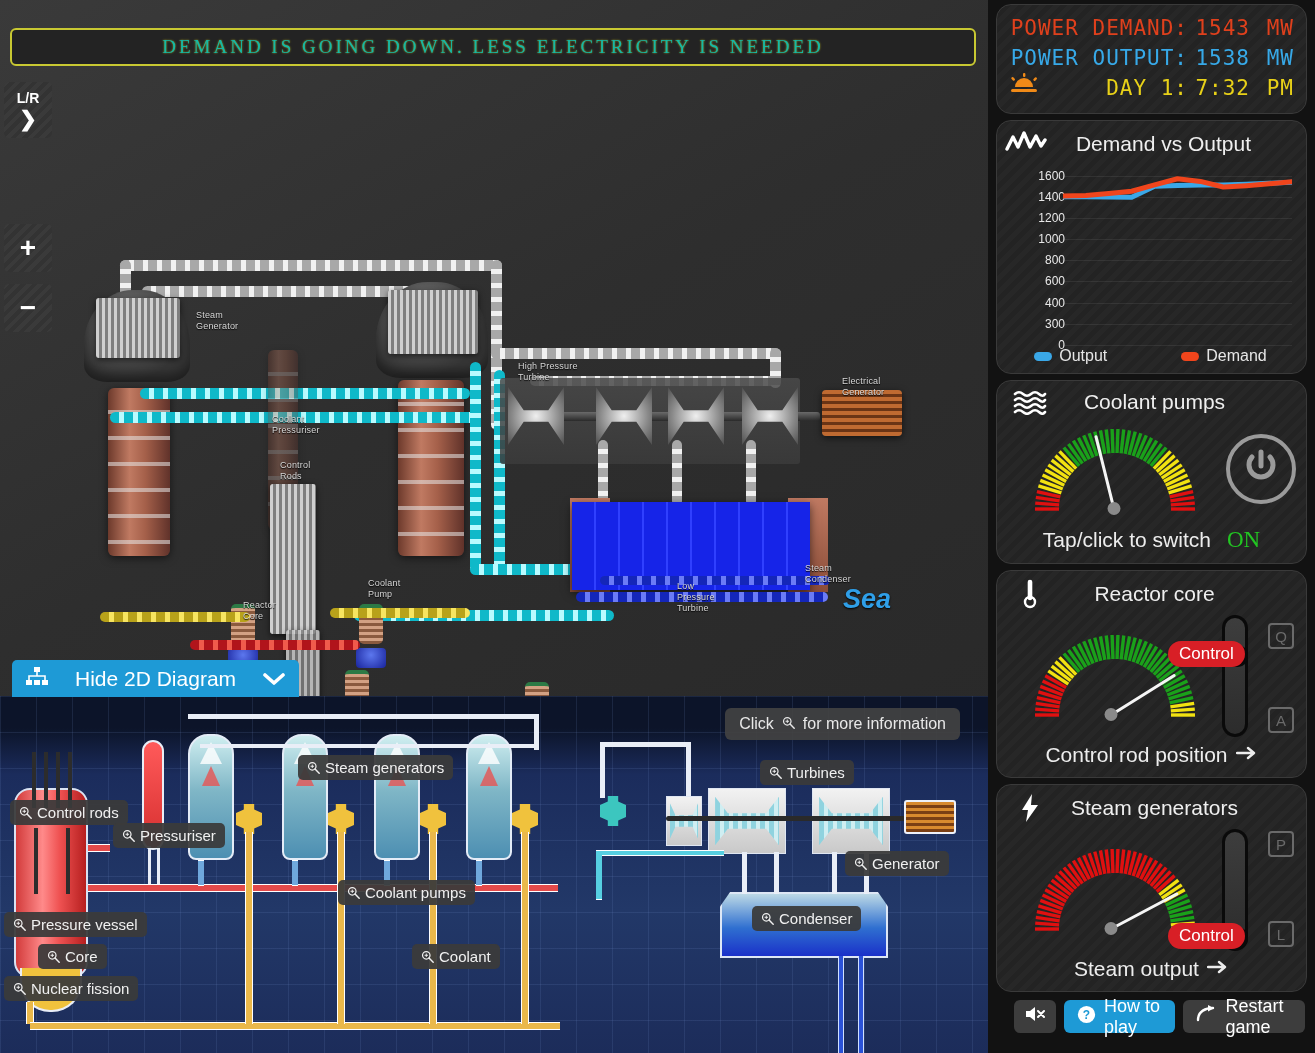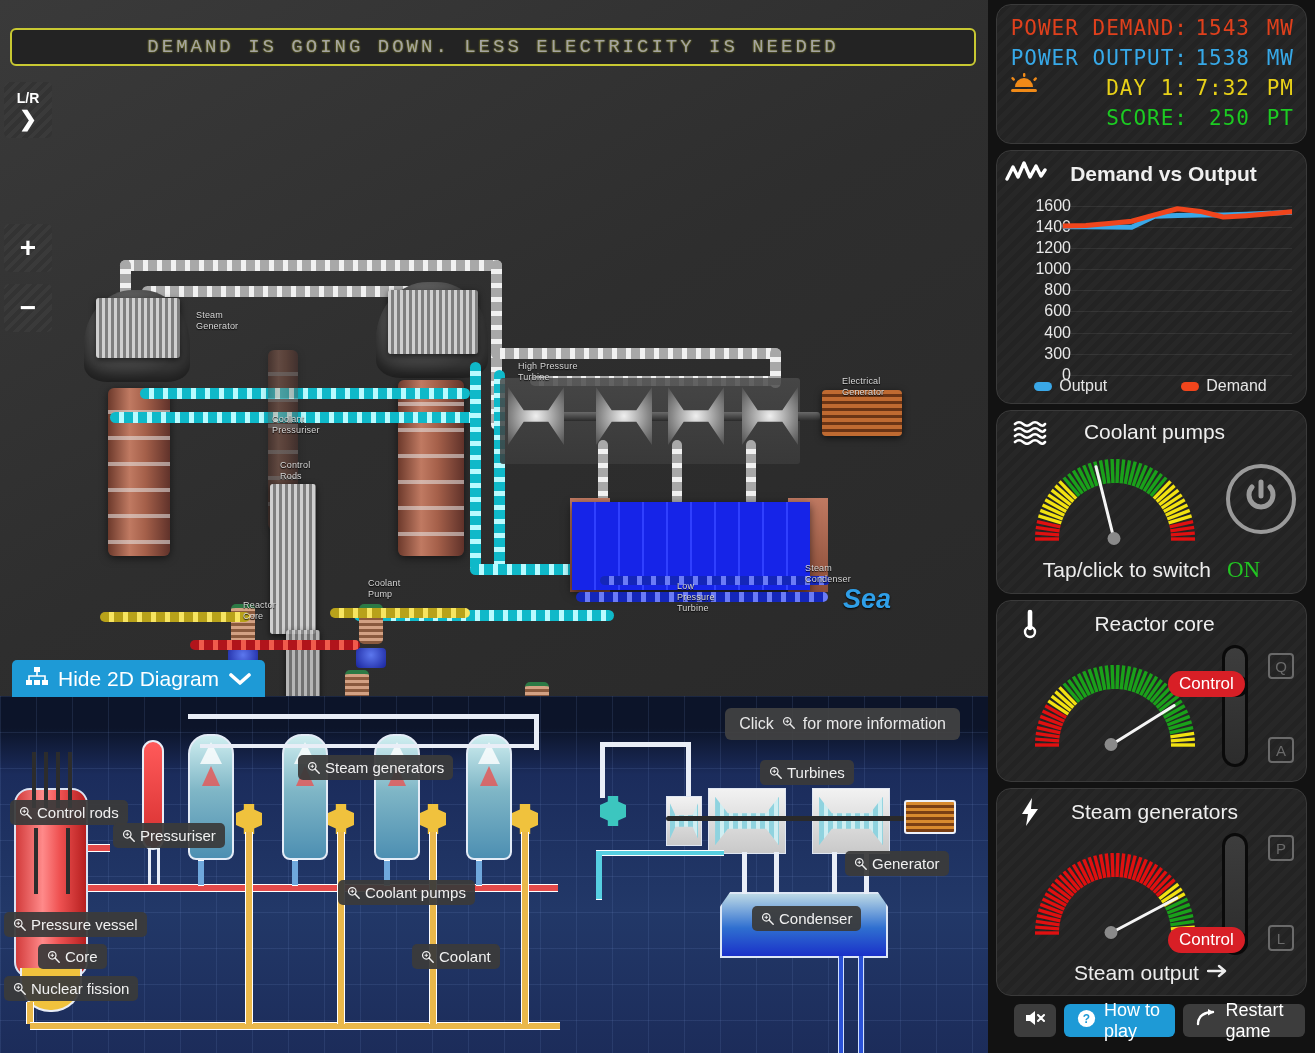--- a/index.html
+++ b/index.html
@@ -22,22 +22,22 @@
   
   .banner {
     position: absolute; left: 10px; top: 28px;
     width: 966px; height: 38px;
     border: 2px solid #c8c832;
     border-radius: 6px;
     background: #232323;
     display: flex; align-items: center; justify-content: center;
   }
   .banner-text {
-    font-family: Liberation Mono, monospace;
-    font-size: 19px; letter-spacing: 3px; color: #a3a3a3;
+    font-family: Liberation Serif, serif;
+    font-size: 19px; letter-spacing: 3px; color: #14b8a6;
     text-shadow: 0 0 2px #a8a820;
     white-space: nowrap;
   }
 
   
   .lr-btn {
     position: absolute; left: 4px; top: 82px;
     width: 48px; height: 56px;
     background: repeating-linear-gradient(135deg,#3a3a3a 0 4px,#333 4px 8px);
     border-radius: 5px;
@@ -138,21 +138,21 @@
   .pumpu .base {
     position:absolute; left:0; bottom:0; width:30px; height:20px; border-radius: 4px;
     background: radial-gradient(circle at 50% 35%,#5c77ee,#18239c);
   }
 
   
   .hide2d {
     position: absolute; left: 12px; top: 660px; z-index: 30;
     height: 37px; padding: 0 14px;
     background: #1e9ad6; border-radius: 5px 5px 0 0;
-    display: flex; align-items: center; gap: 10px;
+    display: flex; align-items: center; gap: 27px;
     color: #fff; font-size: 21px; cursor: pointer;
   }
   .hide2d .glyph { font-size: 17px; }
 
   
   .view2d {
     position: absolute; left: 0; top: 696px; width: 988px; height: 357px;
     background:
       linear-gradient(0deg,rgba(18,34,74,0) 0%,rgba(18,34,74,0) 100%),
       repeating-linear-gradient(90deg,rgba(120,150,210,.14) 0 1px,transparent 1px 36px),
@@ -260,26 +260,26 @@
   .srow .val { width: 62px; text-align: right; }
   .srow .unit { width: 44px; text-align: right; }
   .c-red { color: #e0401c; }
   .c-blue { color: #37a9e8; }
   .c-yel { color: #e8d118; }
   .c-grn { color: #1ccb22; }
   .sunicon { margin-right: auto; }
 
   
   .chart { padding: 8px 10px 8px 8px; }
-  .chead { display: flex; align-items: center; gap: 10px; font-weight: bold; }
+  .chead { display: flex; align-items: center; gap: 10px; }
   .chead .ctitle { flex: 1; text-align: center; font-size: 21px; color: #efefef; margin-right: 26px; }
   .plot { position: relative; height: 180px; margin-top: 6px; }
   .ylab {
-    position: absolute; left: 18px; width: 48px; text-align: right;
-    font-size: 16px; color: #e8e8e8; transform: translateY(-50%);
+    position: absolute; left: 12px; width: 48px; text-align: right;
+    font-size: 12px; color: #e8e8e8; transform: translateY(-50%);
   }
   .gl { position: absolute; left: 58px; right: 4px; height: 1px; background: rgba(255,255,255,.07); }
   .svgwrap { position: absolute; left: 58px; right: 4px; top: 0; bottom: 0; }
   .legend { display: flex; justify-content: center; gap: 74px; margin-top: 2px; }
   .lgi { display: flex; align-items: center; gap: 7px; font-size: 16px; color: #e6e6e6; }
   .lgsw { width: 18px; height: 9px; border-radius: 5px; }
 
   
   .gcard { padding: 8px 10px 10px 10px; }
   .ghead { display: flex; align-items: center; }
@@ -670,25 +670,20 @@
               <rect x="2" y="16" width="26" height="3" rx="1.5"></rect>
               <rect x="14" y="0" width="2.4" height="4" rx="1"></rect>
               <rect x="3" y="4" width="2.4" height="4" rx="1" transform="rotate(-45 4 6)"></rect>
               <rect x="25" y="4" width="2.4" height="4" rx="1" transform="rotate(45 26 6)"></rect>
             </g>
           </svg>
         </span>
         <span class="lab c-yel">DAY 1:</span>
         <span class="val c-yel">7:32</span>
         <span class="unit c-yel">PM</span>
-      </div>
-      <div class="srow">
-        <span class="lab c-grn">SCORE:</span>
-        <span class="val c-grn">250</span>
-        <span class="unit c-grn">PT</span>
       </div>
     </div>
 
     <div class="card chart">
       <div class="chead">
         <span>
           <svg width="42" height="26" viewBox="0 0 42 26">
               <path d="M2 20 L8 8 L13 18 L19 4 L25 18 L31 7 L36 17 L40 11" stroke="#fff" stroke-width="3.4" fill="none" stroke-linejoin="round" stroke-linecap="round"></path>
             </svg>
         </span>
@@ -873,20 +868,28 @@
           <div class="hub"></div>
         </div>
         <div class="slidecol">
           <div class="track"></div>
           <div class="thumb" id="th-core" style="top: 36px;"></div>
           <div class="ctrl-pill" id="pill-core" style="top: 32px;">Control</div>
           <div class="keycap" style="top:14px;">Q</div>
           <div class="keycap" style="top:98px;">A</div>
         </div>
       </div>
+      <div class="gfoot2">
+        <span class="ftext">Control rod position</span>
+        <span>
+          <svg width="22" height="14" viewBox="0 0 22 14">
+              <path d="M1 7 h15 M12 2 l6 5 l-6 5" stroke="#ededed" stroke-width="2.4" fill="none" stroke-linecap="round" stroke-linejoin="round"></path>
+            </svg>
+        </span>
+      </div>
     </div>
 
     <div class="card gcard">
       <div class="ghead">
         <span class="gicon">
           <svg width="22" height="30" viewBox="0 0 22 30">
               <path d="M13 1 L3 17 h6 L7 29 L19 12 h-7 z" fill="#fff"></path>
             </svg>
         </span>
         <span class="gtitle">Steam generators</span>

